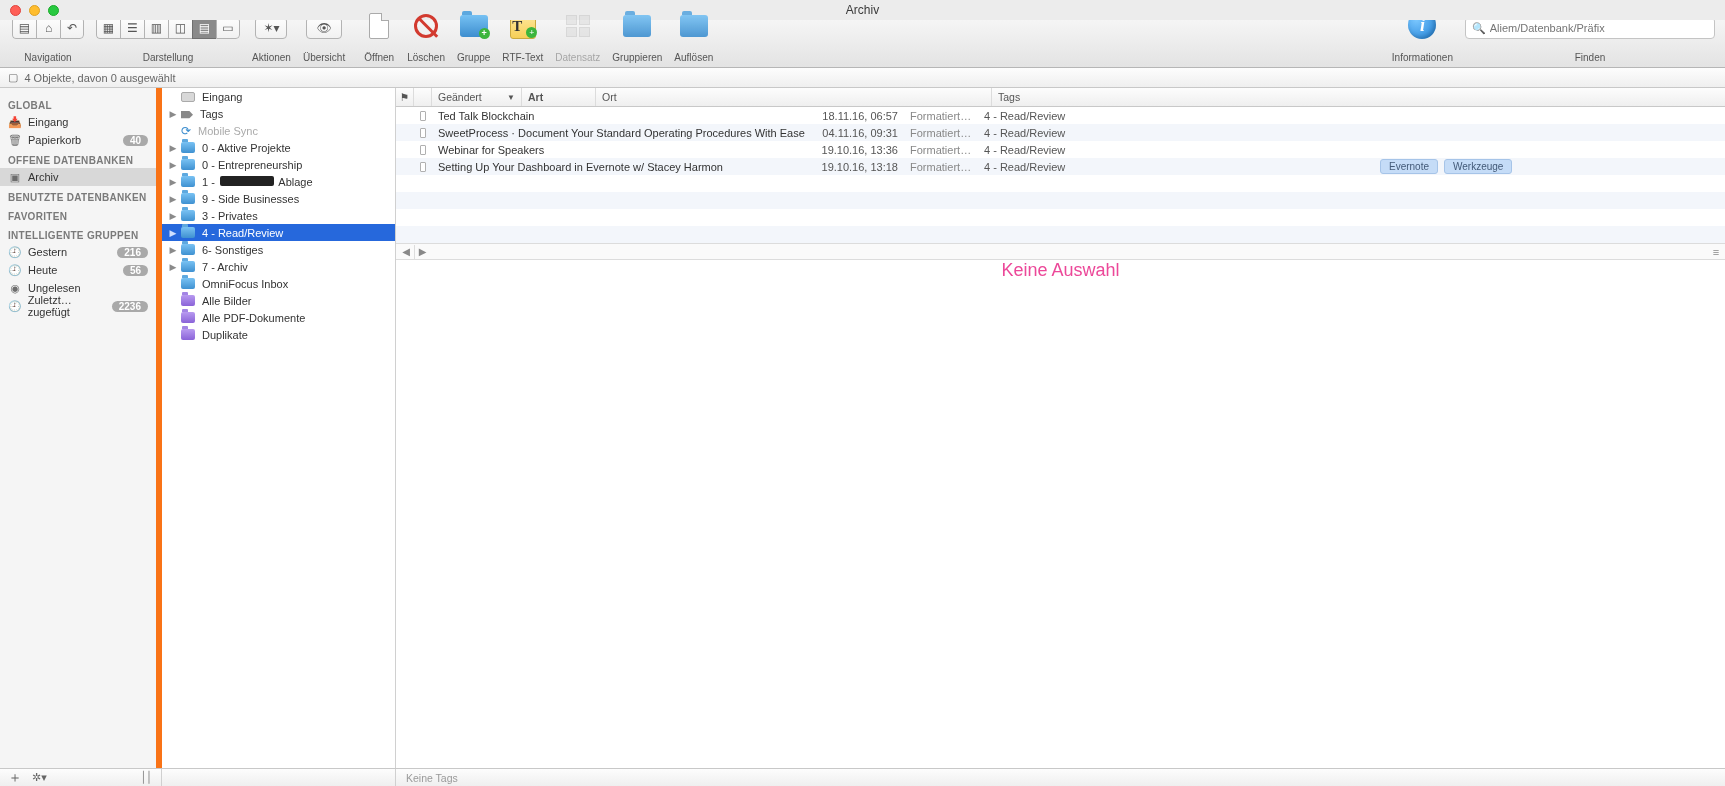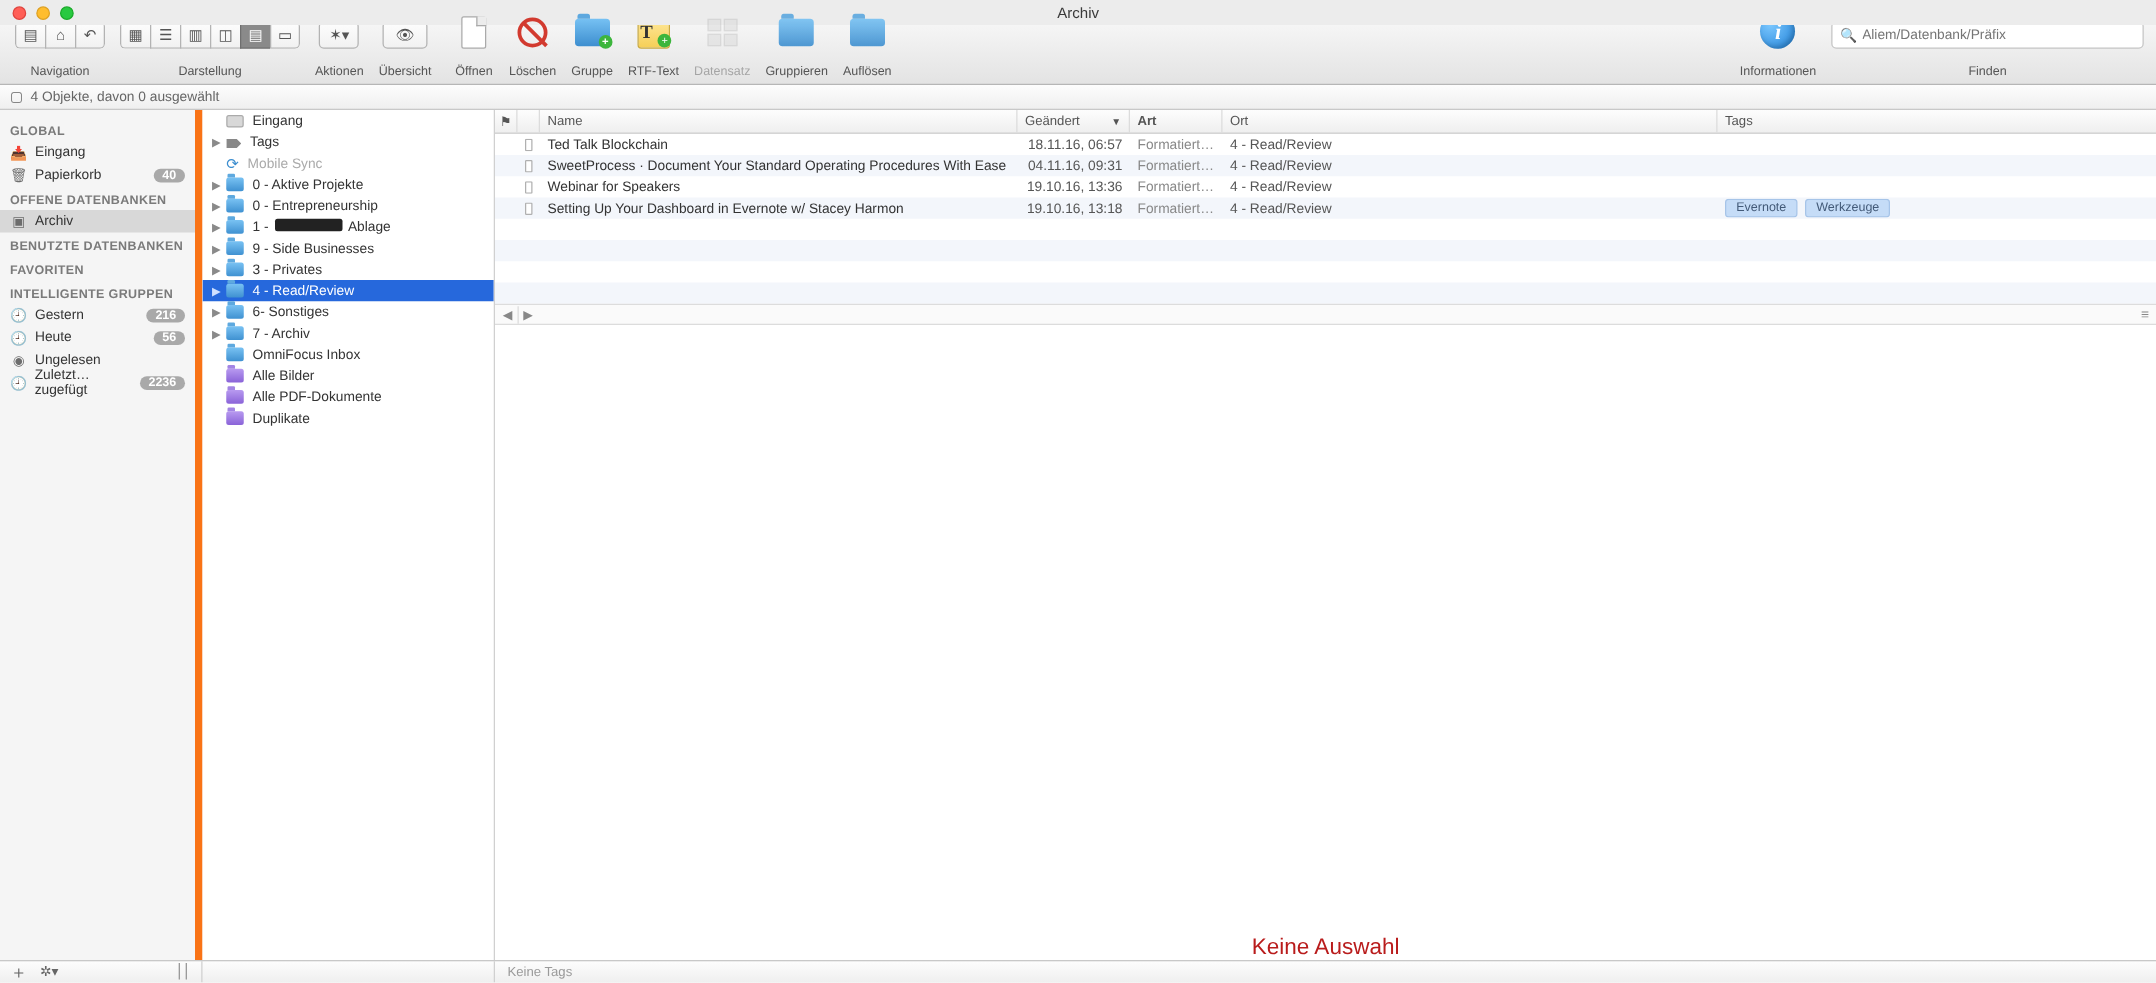--- a/index.html
+++ b/index.html
@@ -146,21 +146,21 @@
   .td.loc{width:396px;color:#555;}
   .td.tags{flex:1;display:flex;gap:6px;align-items:flex-start;}
   .tag{background:#c5dcf7;border:1px solid #a6c4e8;border-radius:3px;padding:0 8px;font-size:10px;color:#435a78;line-height:13px;}
 
   .tblnav{height:17px;border-top:1px solid #dcdcdc;border-bottom:1px solid #dcdcdc;display:flex;align-items:center;padding:0 2px;background:#fafafa;}
   .navbtn{width:16px;height:14px;display:flex;align-items:center;justify-content:center;color:#888;font-size:10px;}
   .navbtn + .navbtn{border-left:1px solid #dcdcdc;}
   .tblnav .sp{flex:1;}
   .menu-ic{width:14px;color:#888;text-align:center;}
 
-  .preview{flex:1;display:flex;align-items:flex-end;justify-content:center;color:#b91c1c;font-size:18px;}
+  .preview{flex:1;display:flex;align-items:flex-start;justify-content:center;color:#ec4899;font-size:18px;}
 
   
   .bottom{height:18px;display:flex;border-top:1px solid #c8c8c8;background:linear-gradient(#fdfdfd,#efefef);}
   .bottom .side{width:162px;display:flex;align-items:center;padding:0 8px;gap:10px;border-right:1px solid #d0d0d0;}
   .bottom .tree-b{width:234px;border-right:1px solid #d0d0d0;}
   .bottom .tagarea{flex:1;display:flex;align-items:center;padding:0 10px;color:#9a9a9a;font-size:10.5px;}
   .gripe{margin-left:auto;color:#999;}
 </style>
 </head>
 <body>
@@ -401,21 +401,20 @@
         <span class="disclose"></span>
         <span class="fld purple"></span>
         <span style="margin-left: 4px;">Duplikate</span>
       </div>
     </div>
 
   <div class="main">
     <div class="tbl-head">
       <div class="th flag">⚑</div>
       <div class="th chk"></div>
-      <div class="th name">Name</div>
       <div class="th date">
         <span>Geändert</span>
         <span style="margin-left:2px;font-size:8px;">▼</span>
       </div>
       <div class="th kind">Art</div>
       <div class="th loc">Ort</div>
       <div class="th tags">Tags</div>
     </div>
     <div class="rows" id="rows">
         <div class="row">

